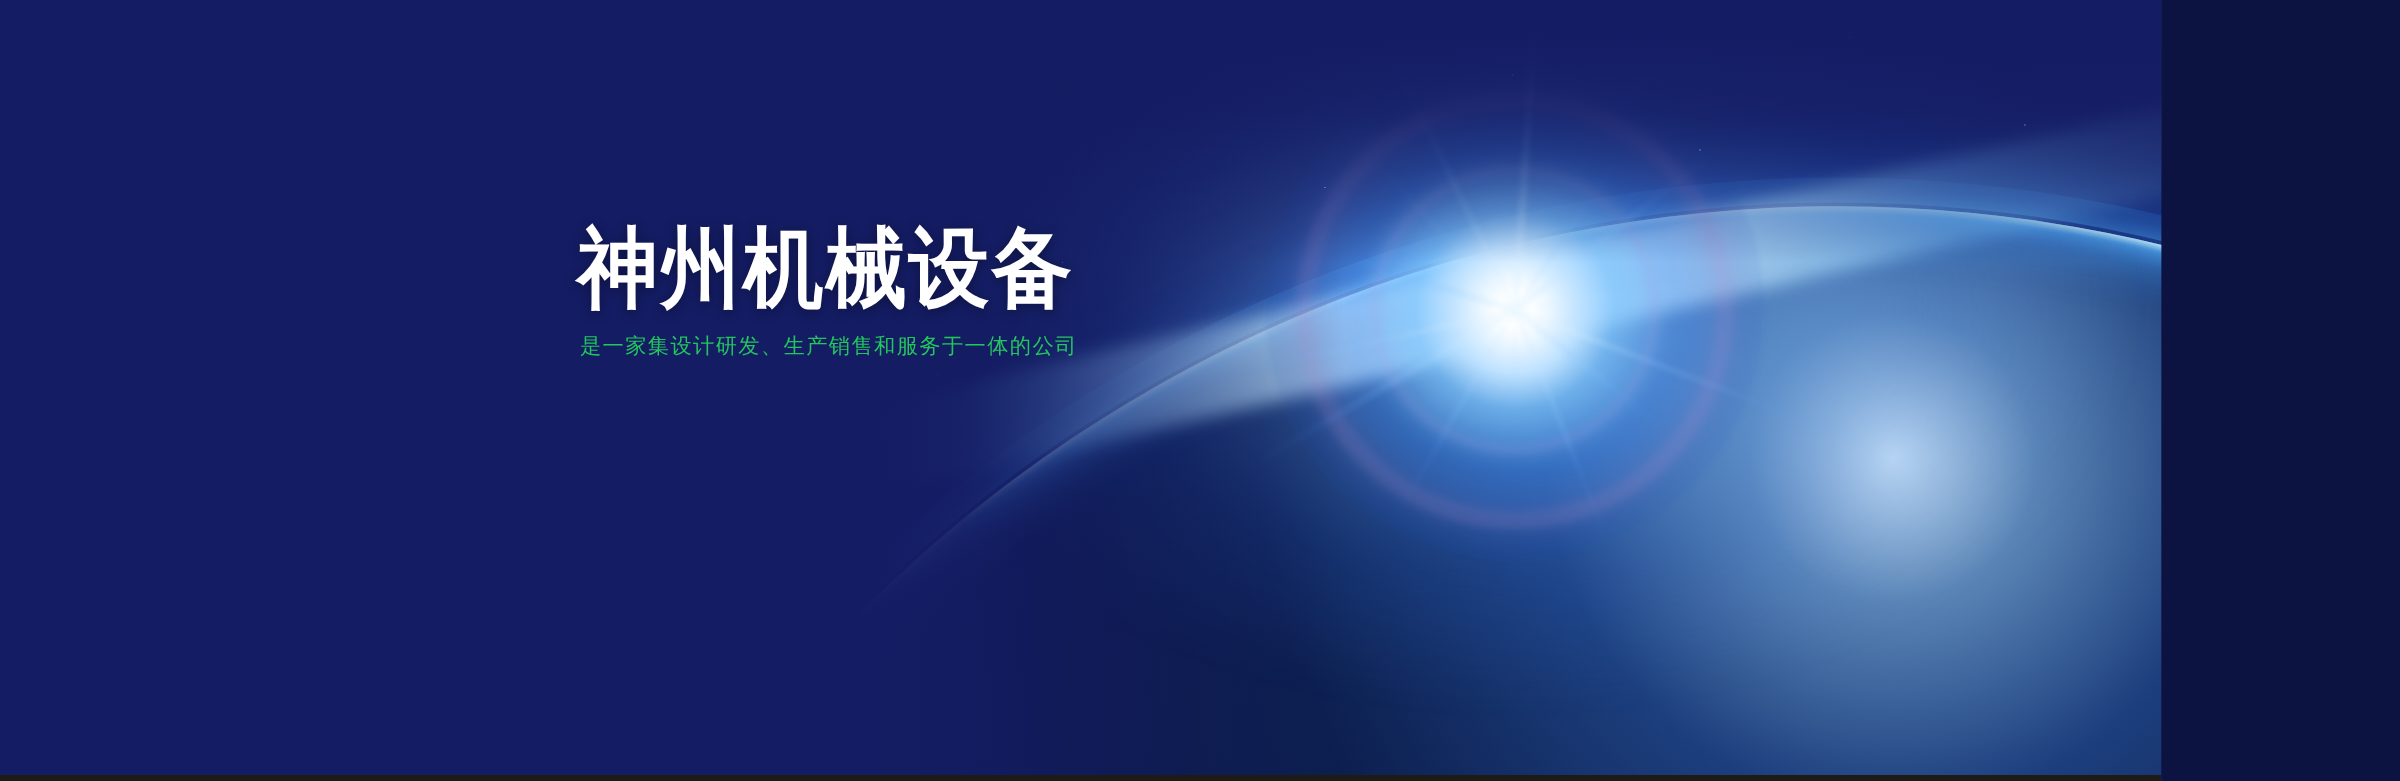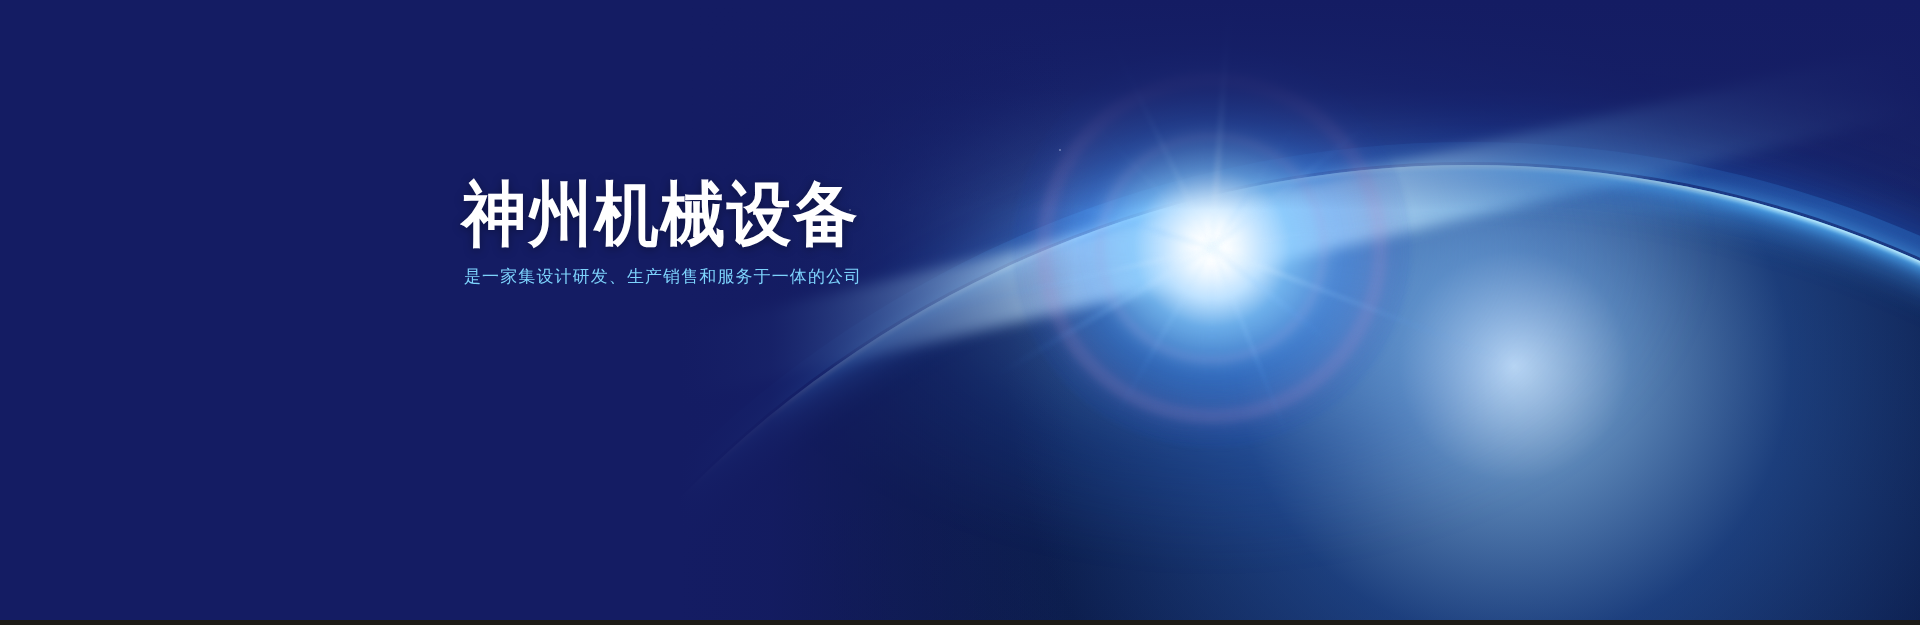--- a/index.html
+++ b/index.html
@@ -1,20 +1,20 @@
 <!DOCTYPE html>
 <html><head>
 <meta charset="utf-8">
 <style>
   html,body{margin:0;padding:0;background:#0d1340;}
   *{box-sizing:border-box;}
 
   #banner{
     position:relative;
-    width:1920px;
+    width:1729px;
     height:625px;
     overflow:hidden;
     background:#141c63;
     font-family:"Liberation Sans","DejaVu Sans",sans-serif;
   }
 
   
   #space{
     position:absolute;
     left:600px; top:0;
@@ -203,21 +203,21 @@
     line-height:76px;
     font-weight:700;
     letter-spacing:2px;
     transform:scaleX(.92);
     transform-origin:left center;
     white-space:nowrap;
     text-shadow:0 2px 10px rgba(0,0,0,.35);
   }
   #subtitle{
     margin:14px 0 0 2px;
-    color:#7dd3fc;
+    color:#22c55e;
     font-size:17px;
     line-height:22px;
     font-weight:400;
     letter-spacing:1.1px;
     white-space:nowrap;
   }
 </style>
 </head>
 <body>
 

